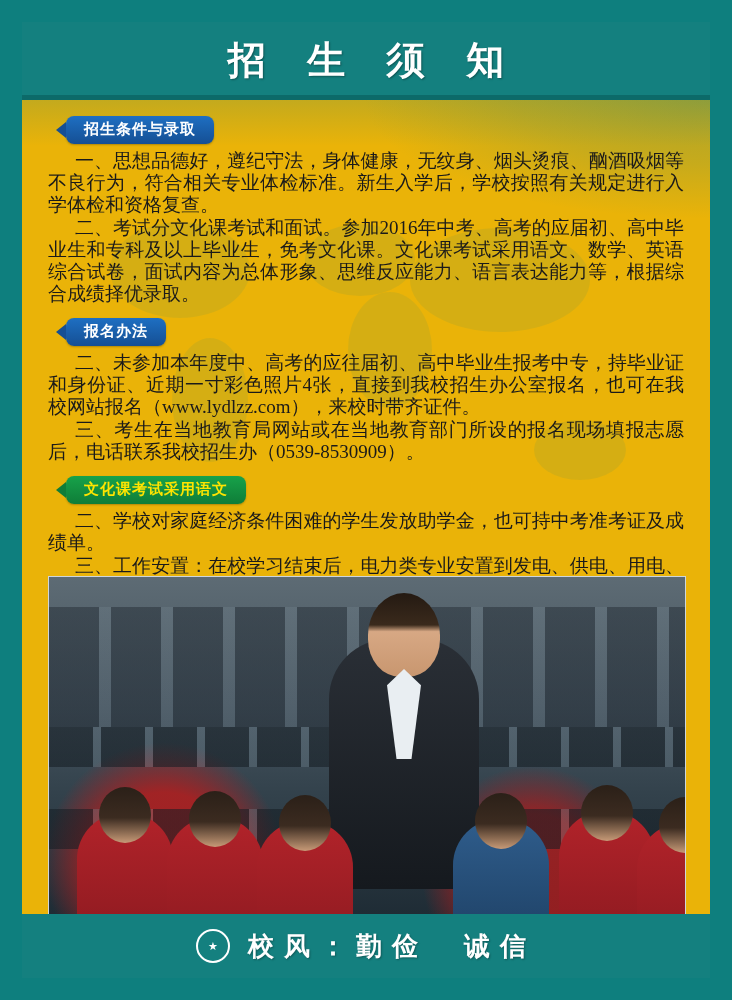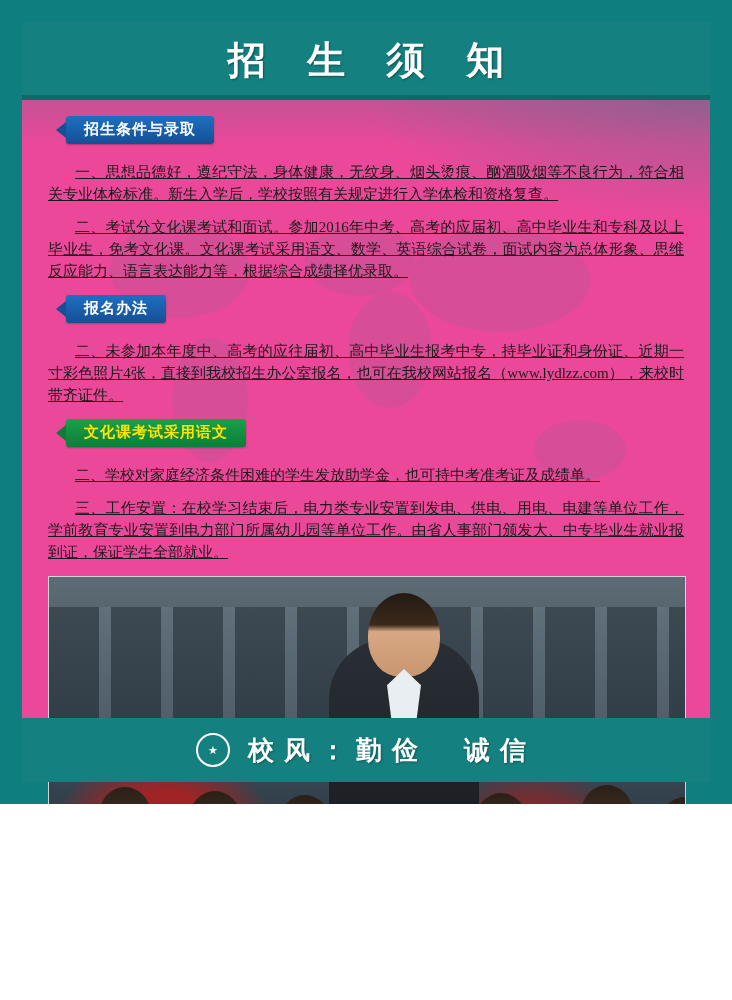--- a/index.html
+++ b/index.html
@@ -9,22 +9,22 @@
   body {
     width: 732px;
     height: 1000px;
     font-family: "Liberation Sans", sans-serif;
     background: #ffffff;
     overflow: hidden;
   }
   .page {
     position: relative;
     width: 732px;
-    height: 804px;
-    background: #ec4899;
+    height: 1000px;
+    background: #eab308;
     overflow: hidden;
   }
 
   
   .frame-left {
     position: absolute;
     left: 0; top: 0;
     width: 22px; height: 1000px;
     background: #0e7f7e;
   }
@@ -112,21 +112,21 @@
   .section-tag {
     display: inline-block;
     position: relative;
     margin: 12px 0 6px 18px;
     padding: 4px 18px 5px 18px;
     background: linear-gradient(180deg, #1e6fc2 0%, #154f94 100%);
     color: #ffffff;
     font-size: 15px;
     font-weight: bold;
     letter-spacing: 1px;
-    border-radius: 3px;
+    border-radius: 8px;
     font-family: "Liberation Serif", serif;
     box-shadow: 0 1px 2px rgba(0,0,0,.25);
   }
   .section-tag.green {
     background: linear-gradient(180deg, #17a24a 0%, #0f7d38 100%);
     color: #ffe400;
   }
   .section-tag:before {
     content: "";
     position: absolute;
@@ -134,28 +134,27 @@
     width: 0; height: 0;
     border-top: 8px solid transparent;
     border-bottom: 8px solid transparent;
     border-right: 10px solid #154f94;
   }
   .section-tag.green:before {
     border-right-color: #0f7d38;
   }
 
   .para {
-    font-size: 15px;
+    font-size: 19px;
     line-height: 22px;
     color: #1a1a1a;
     text-align: justify;
-    margin: 11px 0 1px 0;
+    margin: 0 0 1px 0;
     text-indent: 27px;
     font-family: "Liberation Serif", serif;
-    text-decoration: underline;
   }
 
   
   .photo-wrap {
     position: absolute;
     left: 48px; top: 576px;
     width: 636px; height: 348px;
     background: #2b3a46;
     overflow: hidden;
     border: 1px solid #cfd6da;
@@ -299,20 +298,21 @@
   <div class="content">
 
     
     <div class="section-tag">招生条件与录取</div>
     <p class="para">一、思想品德好，遵纪守法，身体健康，无纹身、烟头烫痕、酗酒吸烟等不良行为，符合相关专业体检标准。新生入学后，学校按照有关规定进行入学体检和资格复查。</p>
     <p class="para">二、考试分文化课考试和面试。参加2016年中考、高考的应届初、高中毕业生和专科及以上毕业生，免考文化课。文化课考试采用语文、数学、英语综合试卷，面试内容为总体形象、思维反应能力、语言表达能力等，根据综合成绩择优录取。</p>
 
     
     <div class="section-tag">报名办法</div>
     <p class="para">二、未参加本年度中、高考的应往届初、高中毕业生报考中专，持毕业证和身份证、近期一寸彩色照片4张，直接到我校招生办公室报名，也可在我校网站报名（www.lydlzz.com），来校时带齐证件。</p>
+    <p class="para">三、考生在当地教育局网站或在当地教育部门所设的报名现场填报志愿后，电话联系我校招生办（0539-8530909）。</p>
 
     
     <div class="section-tag green">文化课考试采用语文</div>
     <p class="para">二、学校对家庭经济条件困难的学生发放助学金，也可持中考准考证及成绩单。</p>
     <p class="para">三、工作安置：在校学习结束后，电力类专业安置到发电、供电、用电、电建等单位工作，学前教育专业安置到电力部门所属幼儿园等单位工作。由省人事部门颁发大、中专毕业生就业报到证，保证学生全部就业。</p>
 
   </div>
 
   <div class="photo-wrap">
     <div class="photo">

